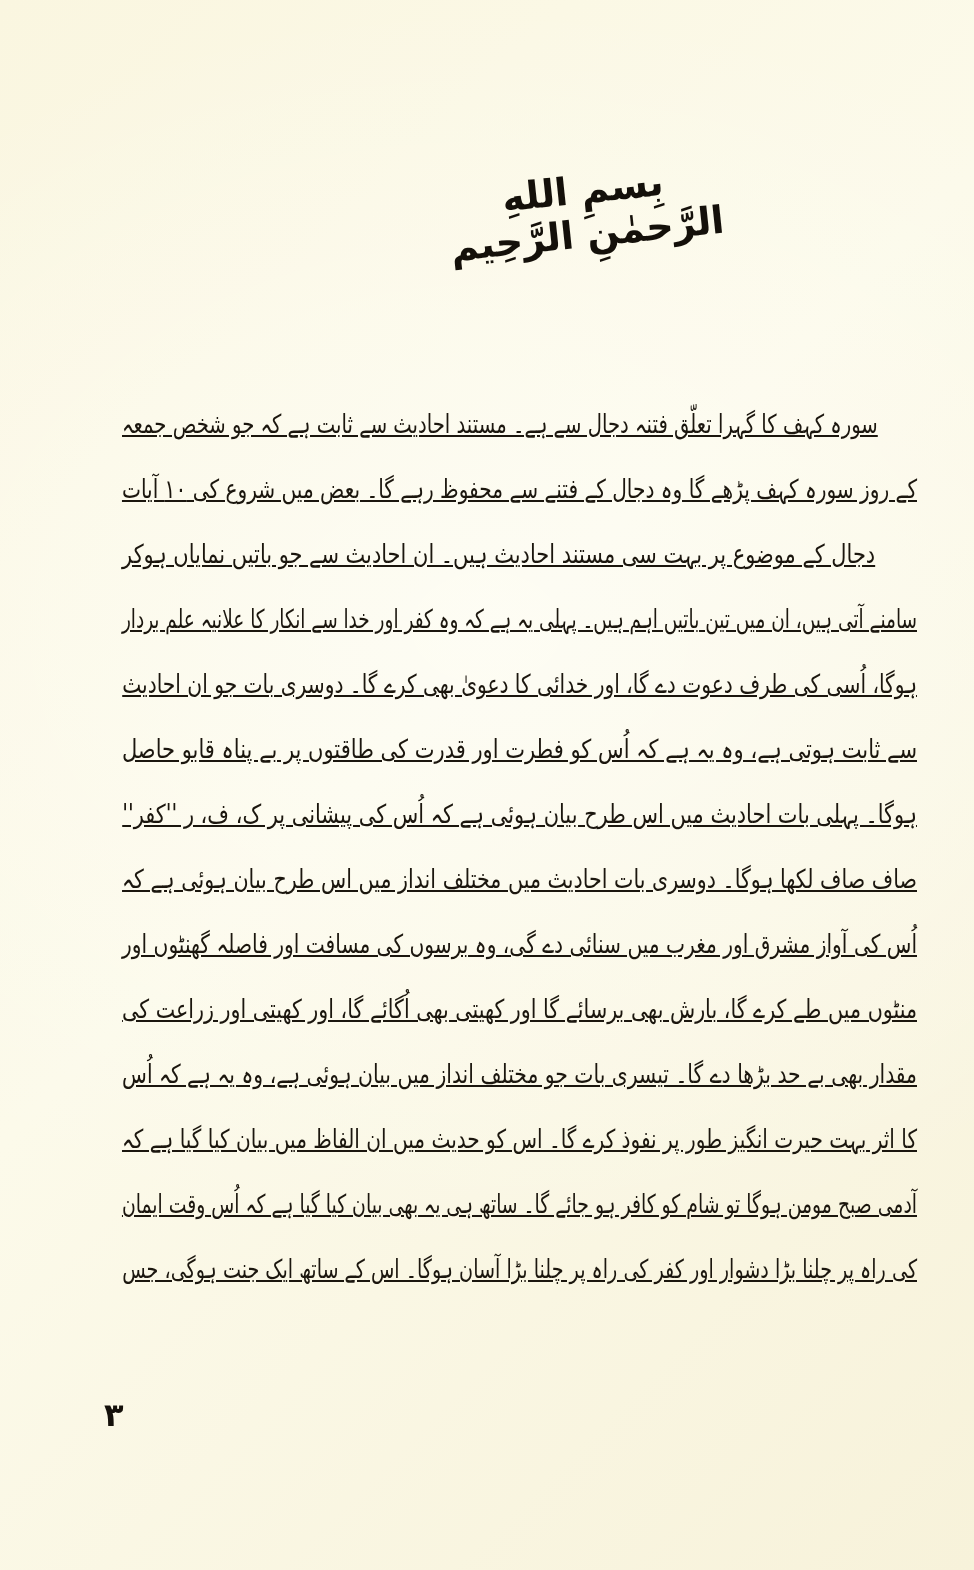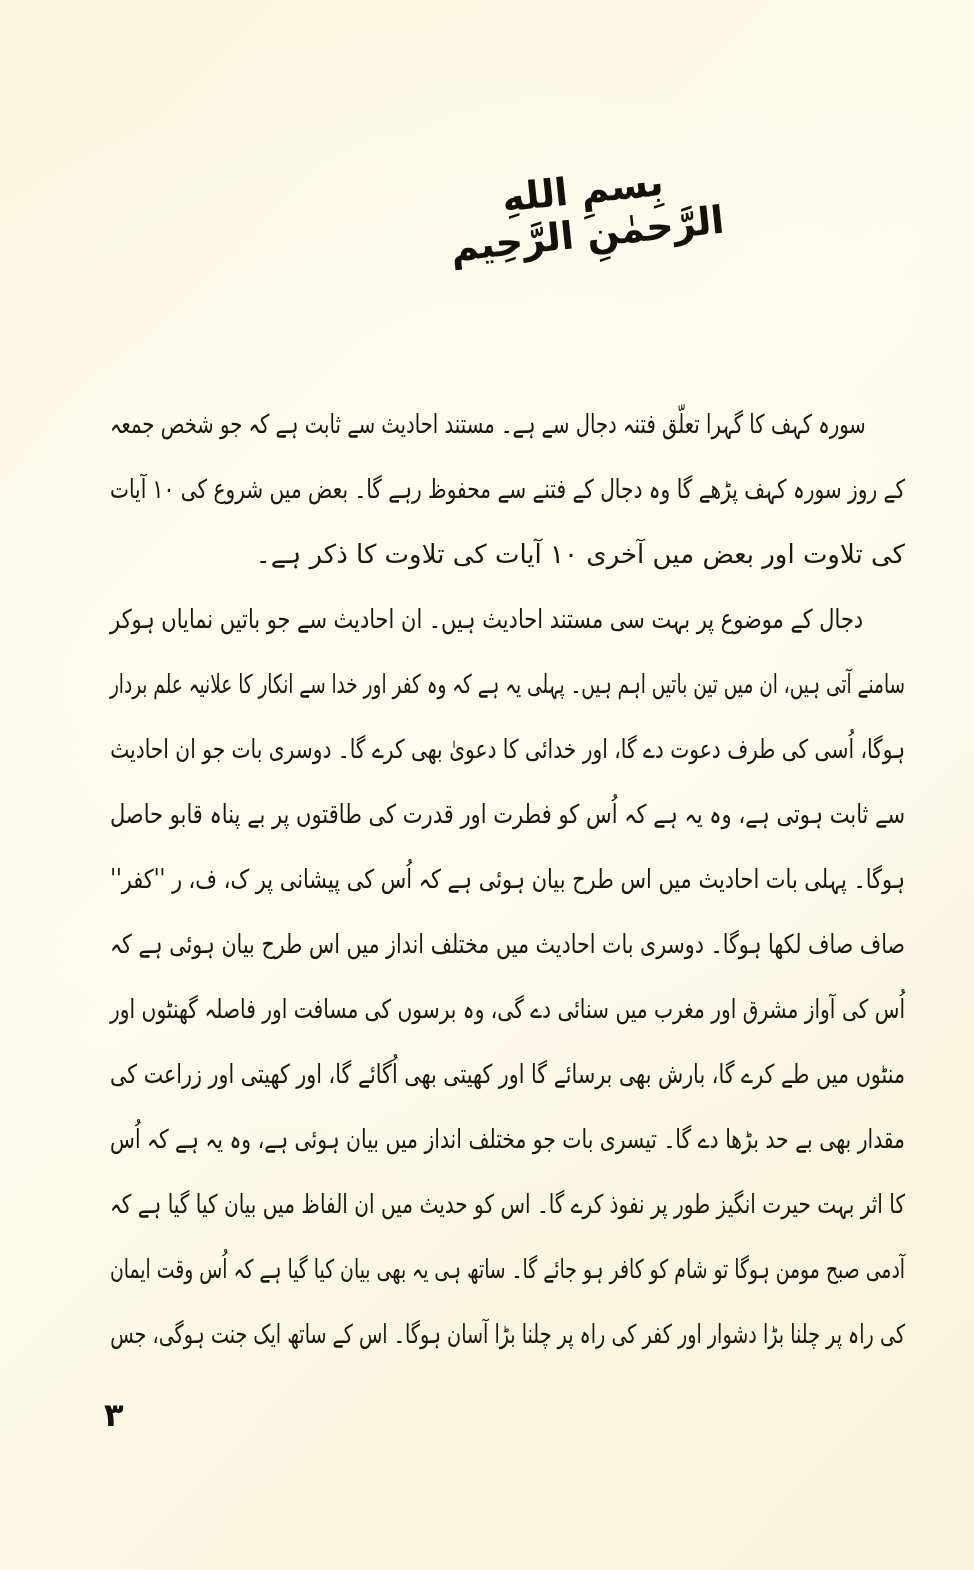--- a/index.html
+++ b/index.html
@@ -32,21 +32,22 @@
     font-size: 38px;
     font-weight: bold;
     letter-spacing: 1px;
     transform: rotate(-6deg);
     color: #14100a;
   }
   .text-block {
     position: absolute;
     top: 392px;
     left: 110px;
-    right: 69px;
+    right: 57px;
+    text-decoration: underline;
   }
   .line {
     direction: rtl;
     unicode-bidi: plaintext;
     white-space: nowrap;
     height: 65px;
     line-height: 65px;
     font-size: 26px;
     color: #1b160e;
     text-align: right;
@@ -67,21 +68,20 @@
 </head>
 <body>
 
 <div class="page">
 
   <div class="bismillah">بِسمِ اللهِ الرَّحمٰنِ الرَّحِيم</div>
 
   <div class="text-block">
     <div class="line justify indent" style="transform-origin: right center; transform: scaleX(0.754269);">سورہ کہف کا گہرا تعلّق فتنہ دجال سے ہے۔ مستند احادیث سے ثابت ہے کہ جو شخص جمعہ</div>
     <div class="line justify" style="transform-origin: right center; transform: scaleX(0.774099);">کے روز سورہ کہف پڑھے گا وہ دجال کے فتنے سے محفوظ رہے گا۔ بعض میں شروع کی ۱۰ آیات</div>
-    <div class="line">کی تلاوت اور بعض میں آخری ۱۰ آیات کی تلاوت کا ذکر ہے۔</div>
     <div class="line justify indent" style="transform-origin: right center; transform: scaleX(0.804656);">دجال کے موضوع پر بہت سی مستند احادیث ہیں۔ ان احادیث سے جو باتیں نمایاں ہوکر</div>
     <div class="line justify" style="transform-origin: right center; transform: scaleX(0.710456);">سامنے آتی ہیں، ان میں تین باتیں اہم ہیں۔ پہلی یہ ہے کہ وہ کفر اور خدا سے انکار کا علانیہ علم بردار</div>
     <div class="line justify" style="transform-origin: right center; transform: scaleX(0.777126);">ہوگا، اُسی کی طرف دعوت دے گا، اور خدائی کا دعویٰ بھی کرے گا۔ دوسری بات جو ان احادیث</div>
     <div class="line justify" style="transform-origin: right center; transform: scaleX(0.807927);">سے ثابت ہوتی ہے، وہ یہ ہے کہ اُس کو فطرت اور قدرت کی طاقتوں پر بے پناہ قابو حاصل</div>
     <div class="line justify" style="transform-origin: right center; transform: scaleX(0.803842);">ہوگا۔ پہلی بات احادیث میں اس طرح بیان ہوئی ہے کہ اُس کی پیشانی پر ک، ف، ر ''کفر''</div>
     <div class="line justify" style="transform-origin: right center; transform: scaleX(0.793413);">صاف صاف لکھا ہوگا۔ دوسری بات احادیث میں مختلف انداز میں اس طرح بیان ہوئی ہے کہ</div>
     <div class="line justify" style="transform-origin: right center; transform: scaleX(0.776367);">اُس کی آواز مشرق اور مغرب میں سنائی دے گی، وہ برسوں کی مسافت اور فاصلہ گھنٹوں اور</div>
     <div class="line justify" style="transform-origin: right center; transform: scaleX(0.794206);">منٹوں میں طے کرے گا، بارش بھی برسائے گا اور کھیتی بھی اُگائے گا، اور کھیتی اور زراعت کی</div>
     <div class="line justify" style="transform-origin: right center; transform: scaleX(0.78248);">مقدار بھی بے حد بڑھا دے گا۔ تیسری بات جو مختلف انداز میں بیان ہوئی ہے، وہ یہ ہے کہ اُس</div>
     <div class="line justify" style="transform-origin: right center; transform: scaleX(0.772595);">کا اثر بہت حیرت انگیز طور پر نفوذ کرے گا۔ اس کو حدیث میں ان الفاظ میں بیان کیا گیا ہے کہ</div>

